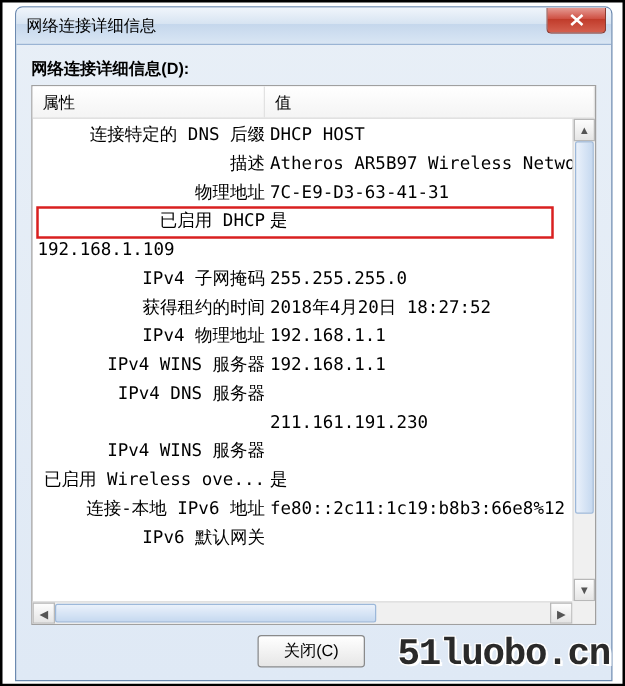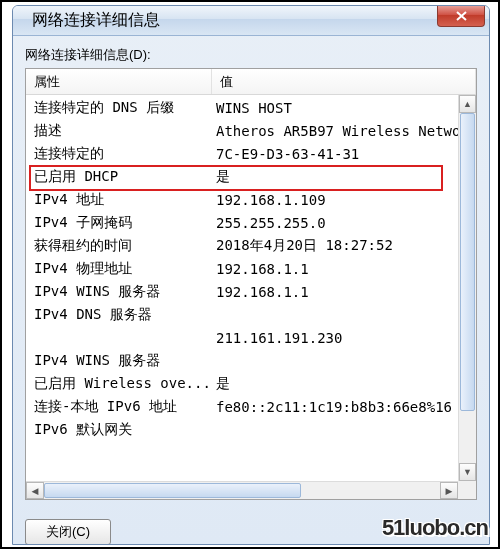--- a/index.html
+++ b/index.html
@@ -34,23 +34,22 @@
     .titlebar {
       height: 30px;
       background: linear-gradient(to bottom, #f0f5fb 0%, #d7e4f2 45%, #c5d7ec 46%, #d9e6f4 100%);
       border-bottom: 1px solid #9ab4d4;
       position: relative;
       display: flex;
       align-items: center;
       padding-left: 8px;
     }
     .titlebar-title {
-      font-size: 16px;
+      font-size: 13px;
       color: #000;
-      margin-left: 11px;
     }
     .close-btn {
       position: absolute;
       right: 4px;
       top: 0px;
       width: 48px;
       height: 21px;
       background: linear-gradient(to bottom, #e69d96 0%, #cf5043 45%, #c03b2a 46%, #d4604f 100%);
       border: 1px solid #8a3a30;
       border-top: none;
@@ -63,20 +62,21 @@
       font-weight: bold;
       cursor: pointer;
     }
     .content-area {
       padding: 10px 12px;
     }
     .group-label {
       font-size: 13px;
       margin-bottom: 4px;
       color: #000;
+      font-weight: bold;
     }
     .detail-box {
       background: #fff;
       border: 1px solid #a0a0a0;
       height: 432px;
       position: relative;
       overflow: hidden;
     }
     .header-row {
       display: flex;
@@ -100,20 +100,21 @@
       align-items: center;
       font-size: 14px;
       font-family: "SimSun", monospace;
     }
     .cell-prop {
       width: 186px;
       padding-left: 8px;
       white-space: nowrap;
       overflow: hidden;
       flex-shrink: 0;
+      text-align: right;
     }
     .cell-val {
       flex: 1;
       padding-left: 4px;
       white-space: nowrap;
       overflow: hidden;
     }
     .highlight-box {
       position: absolute;
       border: 2px solid #d92020;
@@ -195,42 +196,42 @@
     .sb-corner {
       position: absolute;
       right: 0;
       bottom: 0;
       width: 18px;
       height: 18px;
       background: #f0f0f0;
     }
     .button-row {
       display: flex;
-      justify-content: flex-start;
-      padding: 19px 4px 0 0;
+      justify-content: center;
+      padding: 8px 4px 0 0;
     }
     .dlg-button {
       min-width: 86px;
       height: 26px;
       background: linear-gradient(to bottom, #ffffff, #e6e6e6);
       border: 1px solid #8a8a8a;
       border-radius: 3px;
       font-size: 13px;
       padding: 2px 10px;
       cursor: pointer;
       white-space: nowrap;
       overflow: hidden;
     }
     .watermark {
       position: absolute;
       right: 10px;
       bottom: 6px;
-      font-size: 22px;
+      font-size: 30px;
       font-weight: 900;
-      font-family: Liberation Sans, sans-serif;
+      font-family: Liberation Mono, monospace;
       color: #2a2a2a;
       text-shadow: 2px 2px 0 #fff, -1px -1px 0 #fff, 1px -1px 0 #fff, -1px 1px 0 #fff;
       letter-spacing: -1px;
       pointer-events: none;
     }
   </style>
 </head>
 <body>
 
 <div class="outer-border">
@@ -246,36 +247,35 @@
     <div class="content-area">
       <div class="group-label">网络连接详细信息(D):</div>
       <div class="detail-box">
         <div class="header-row">
           <div class="header-cell col-prop">属性</div>
           <div class="header-cell col-val">值</div>
         </div>
         <div class="rows" id="rows-container">
             <div class="row">
               <div class="cell-prop">连接特定的 DNS 后缀</div>
-              <div class="cell-val">WINS HOST</div>
+              <div class="cell-val">DHCP HOST</div>
             </div>
             <div class="row">
               <div class="cell-prop">描述</div>
               <div class="cell-val">Atheros AR5B97 Wireless Network</div>
             </div>
             <div class="row">
-              <div class="cell-prop">连接特定的</div>
+              <div class="cell-prop">物理地址</div>
               <div class="cell-val">7C-E9-D3-63-41-31</div>
             </div>
             <div class="row">
               <div class="cell-prop">已启用 DHCP</div>
               <div class="cell-val">是</div>
             </div>
             <div class="row">
-              <div class="cell-prop">IPv4 地址</div>
               <div class="cell-val">192.168.1.109</div>
             </div>
             <div class="row">
               <div class="cell-prop">IPv4 子网掩码</div>
               <div class="cell-val">255.255.255.0</div>
             </div>
             <div class="row">
               <div class="cell-prop">获得租约的时间</div>
               <div class="cell-val">2018年4月20日 18:27:52</div>
             </div>
@@ -297,21 +297,21 @@
             <div class="row">
               <div class="cell-prop">IPv4 WINS 服务器</div>
               <div class="cell-val"></div>
             </div>
             <div class="row">
               <div class="cell-prop">已启用 Wireless ove...</div>
               <div class="cell-val">是</div>
             </div>
             <div class="row">
               <div class="cell-prop">连接-本地 IPv6 地址</div>
-              <div class="cell-val">fe80::2c11:1c19:b8b3:66e8%16</div>
+              <div class="cell-val">fe80::2c11:1c19:b8b3:66e8%12</div>
             </div>
             <div class="row">
               <div class="cell-prop">IPv6 默认网关</div>
               <div class="cell-val"></div>
             </div>
           </div>
         <div class="highlight-box"></div>
         <div class="scrollbar-v">
           <div class="sb-btn">▲</div>
           <div class="sb-track">

